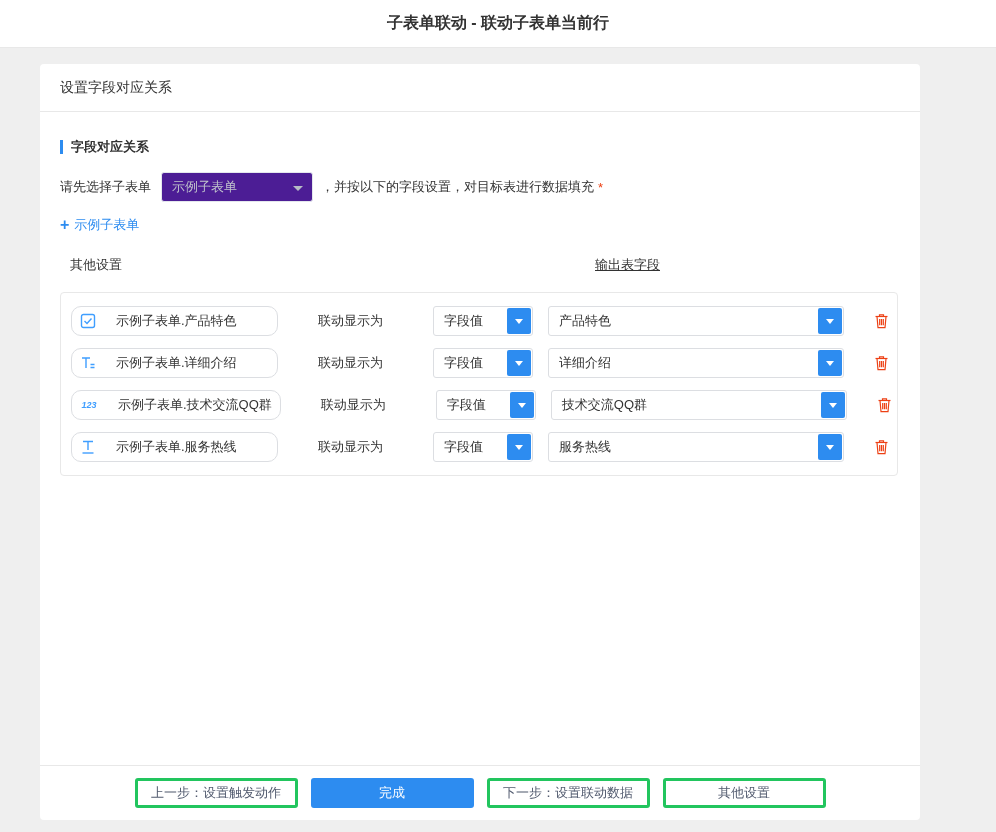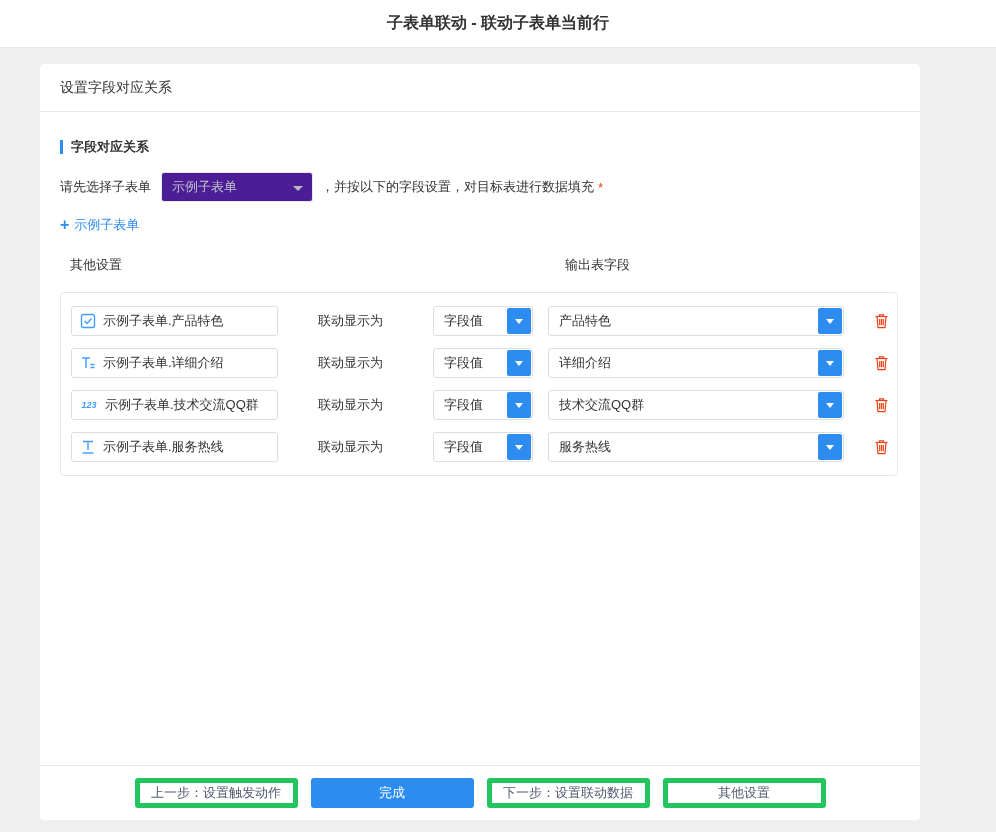--- a/index.html
+++ b/index.html
@@ -46,30 +46,30 @@
     border-top:5px solid #b6bcc5;
   }
   .suffix { margin-left:8px; color:#333; }
   .required { color:#ed4014; margin-left:4px; }
 
   .add-field { margin-top:14px; color:#2d8cf0; cursor:pointer; display:inline-flex; align-items:center; }
   .add-field .plus { font-size:16px; margin-right:5px; font-weight:bold; }
 
   .col-headers { position:relative; margin-top:22px; height:18px; font-size:13px; color:#333; }
   .col-headers .col-target { position:absolute; left:10px; }
-  .col-headers .col-output { position:absolute; left:505px; }
+  .col-headers .col-output { position:absolute; left:535px;text-decoration:underline; }
 
   .rows-box {
     margin-top:18px; border:1px solid #e8e8e8; border-radius:4px;
     padding:7px 8px 7px 10px; width:838px;
   }
   .map-row { display:flex; align-items:center; height:42px; }
   .field-box {
-    width:220px; height:30px; border:1px solid #dcdee2; border-radius:3px;
-    display:flex; align-items:center; padding:0 8px; gap:7px; background:#fff; cursor:pointer;
+    width:220px; height:30px; border:1px solid #dcdee2; border-radius:10px;
+    display:flex; align-items:center; padding:0 8px; gap:20px; background:#fff; cursor:pointer;
   }
   .field-icon { display:inline-flex; align-items:center; justify-content:center; width:16px; height:16px; flex:0 0 auto;font-style:italic; }
   .field-icon.num { font-size:9px; font-weight:bold; color:#3f9eff; letter-spacing:0; width:18px; }
   .field-text { font-size:13px; color:#333; white-space:nowrap; overflow:hidden; }
 
   .link-label { margin-left:40px; width:65px; color:#333; flex:0 0 auto; }
 
   .dd { height:30px; border:1px solid #dcdee2; border-radius:3px; position:relative; background:#fff; cursor:pointer; flex:0 0 auto; }
   .dd .dd-text { display:flex; align-items:center; height:100%; padding:0 30px 0 10px; font-size:13px; color:#333; white-space:nowrap; }
   .dd .arrow-btn {
@@ -81,21 +81,21 @@
   .mode-select { width:100px; margin-left:50px; }
   .output-select { width:296px; margin-left:15px; }
 
   .trash { margin-left:30px; display:inline-flex; cursor:pointer; }
 
   .card-footer {
     flex:0 0 auto; height:55px; border-top:1px solid #e8e8e8;
     display:flex; align-items:center; justify-content:center; gap:13px;
   }
   .btn {
-    width:163px; height:30px; border:5px solid #22c55e; background:#fff;
+    width:163px; height:30px; border:3px solid #22c55e; background:#fff;
     border-radius:3px; font-size:13px; color:#515a6e; cursor:pointer;
     font-family:"Liberation Sans","DejaVu Sans",sans-serif;
   }
   .btn.primary { background:#2d8cf0; border-color:#2d8cf0; color:#fff; }
 </style>
 </head>
 <body>
 
 <header class="top-header">
   <h1>子表单联动 - 联动子表单当前行</h1>

